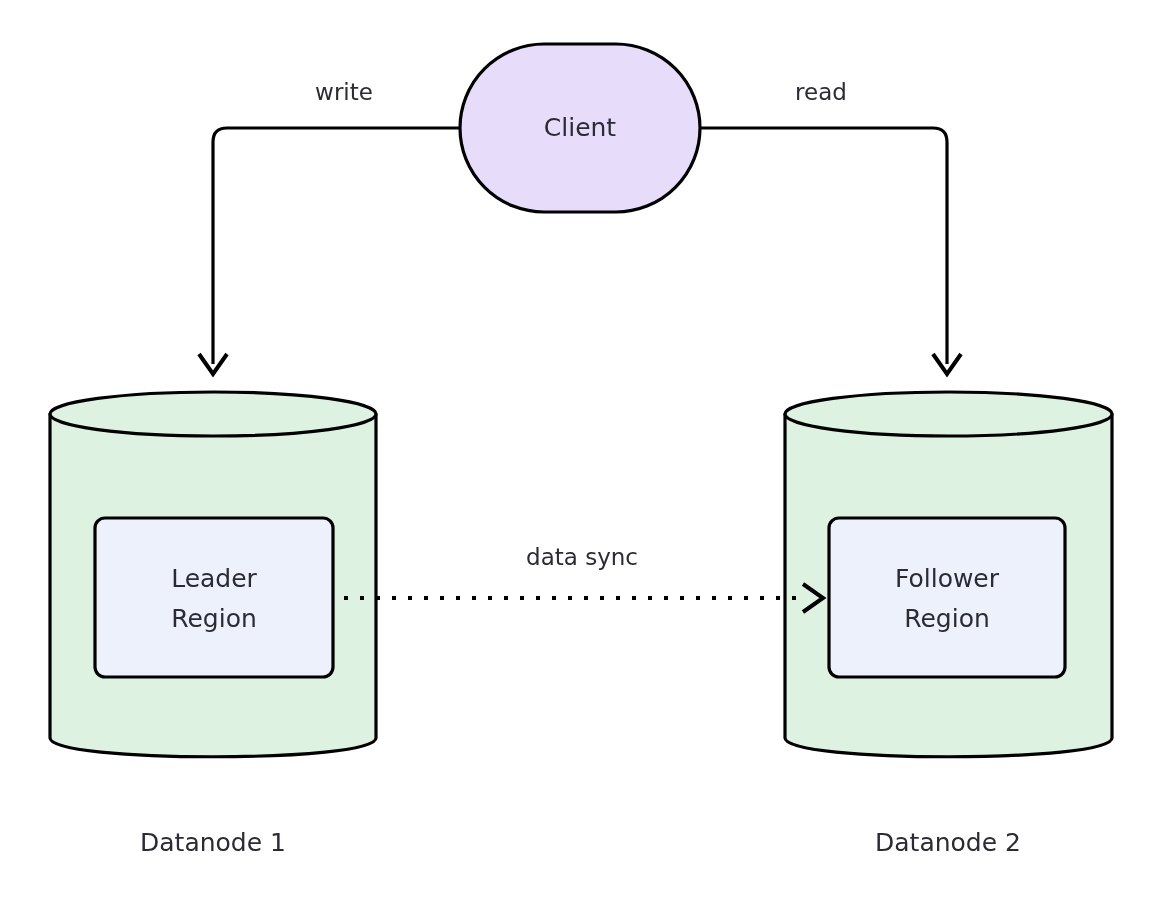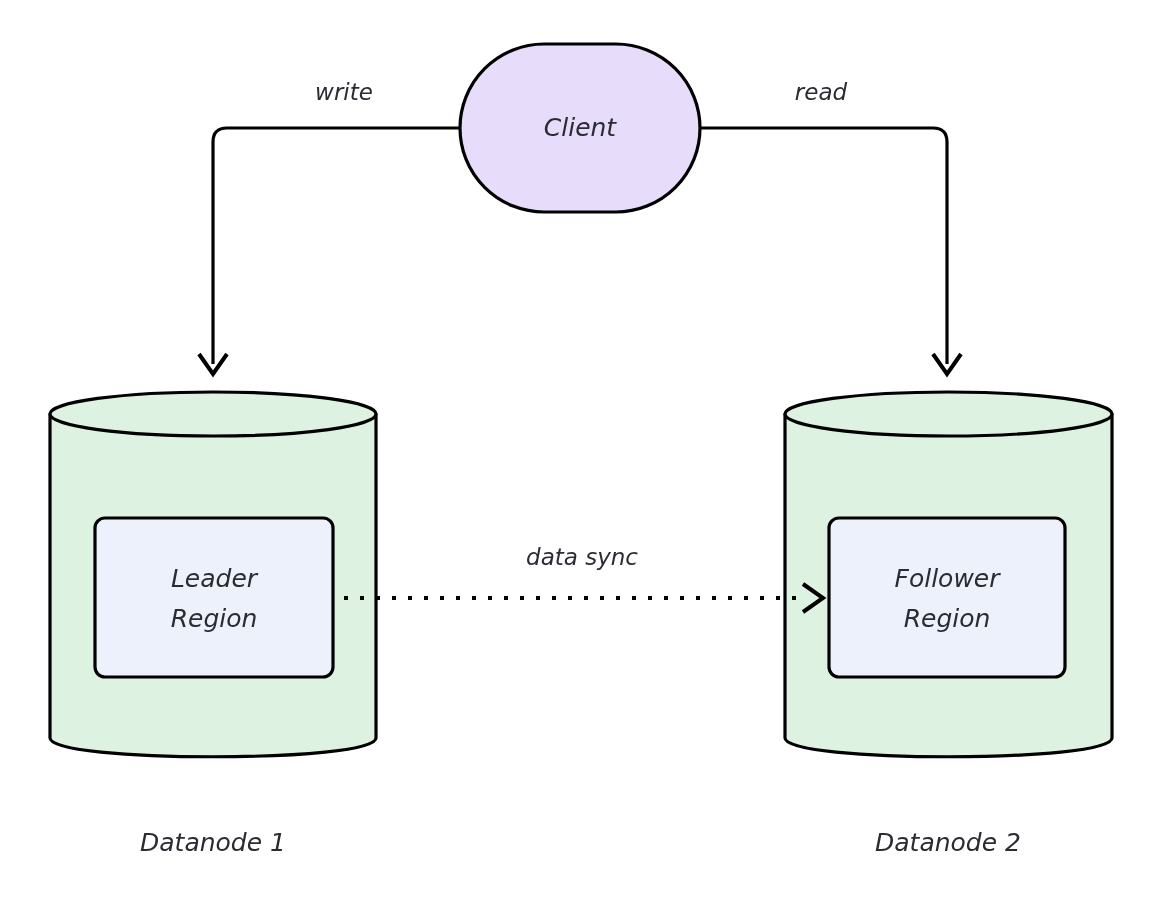--- a/index.html
+++ b/index.html
@@ -10,21 +10,20 @@
   body {
     width: 1162px;
     height: 912px;
     font-family: "DejaVu Sans", sans-serif;
     overflow: hidden;
   }
   #diagram-root {
     position: relative;
     width: 1162px;
     height: 664px;
-    font-style: italic;
   }
   svg#diagram {
     display: block;
     width: 1162px;
     height: 912px;
   }
   .node-label {
     font-family: "DejaVu Sans", sans-serif;
     font-size: 25px;
     fill: #2b2b33;

